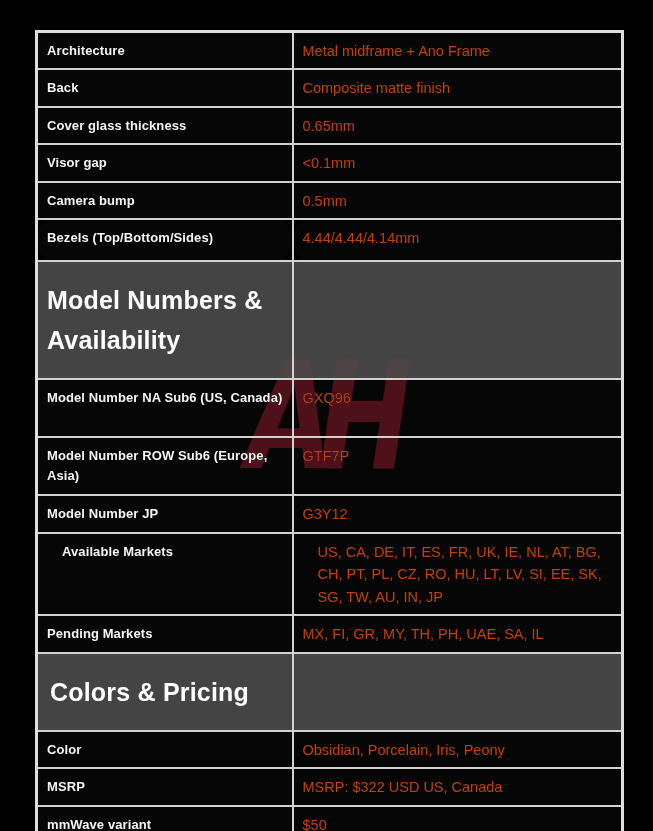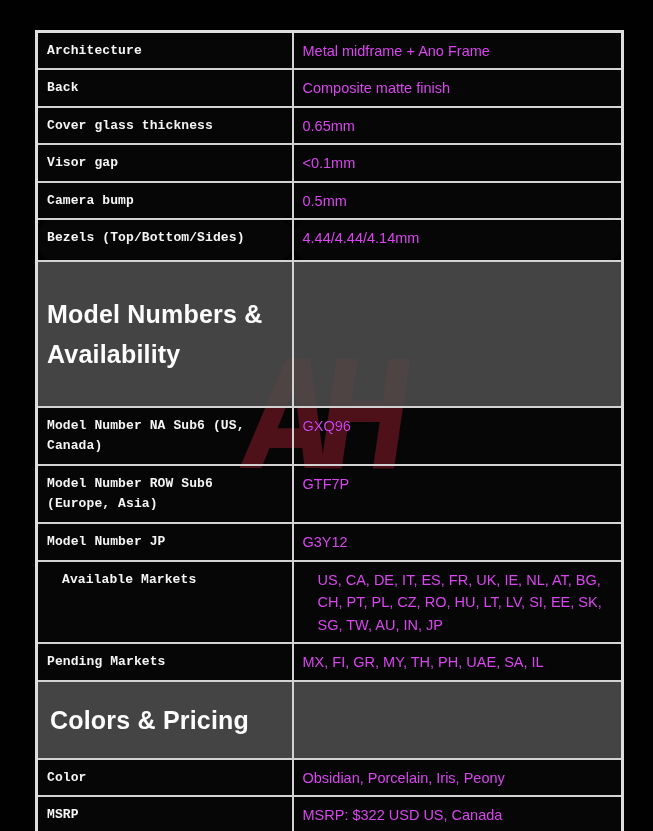--- a/index.html
+++ b/index.html
@@ -29,39 +29,38 @@
     color: #ffffff;
     overflow: hidden;
   }
   td.label-cell {
     padding: 8px 8px 6px 9px;
     font-size: 13px;
     font-weight: bold;
     line-height: 1.5;
     letter-spacing: 0.1px;
     color: #f5f5f5;
-    font-family: Liberation Mono, monospace;
   }
   td.value-cell {
     padding: 7px 8px 6px 9px;
     font-size: 14.5px;
     font-weight: 400;
     line-height: 1.55;
-    color: #d946ef;
+    color: #c2410c;
     margin-left: 40px;
   }
   tr.std td { height: 33px; }
   tr.h42 td { height: 42px; border-radius: 17px; }
   tr.h50 td { height: 58px; }
   tr.h79 td { height: 79px; padding-left: 24px; }
   tr.section-row td {
     background: #444444;
     vertical-align: middle;
   }
-  tr.section-row.h118 td { height: 146px; margin-top: 28px; }
+  tr.section-row.h118 td { height: 118px; margin-top: 28px; }
   tr.section-row.h78 td { height: 78px; padding-left: 12px; }
   td.section-cell {
     padding: 6px 10px 6px 9px;
     font-size: 25px;
     font-weight: bold;
     line-height: 1.6;
     color: #fdfdfd;
     letter-spacing: 0.2px;
   }
   .watermark {

